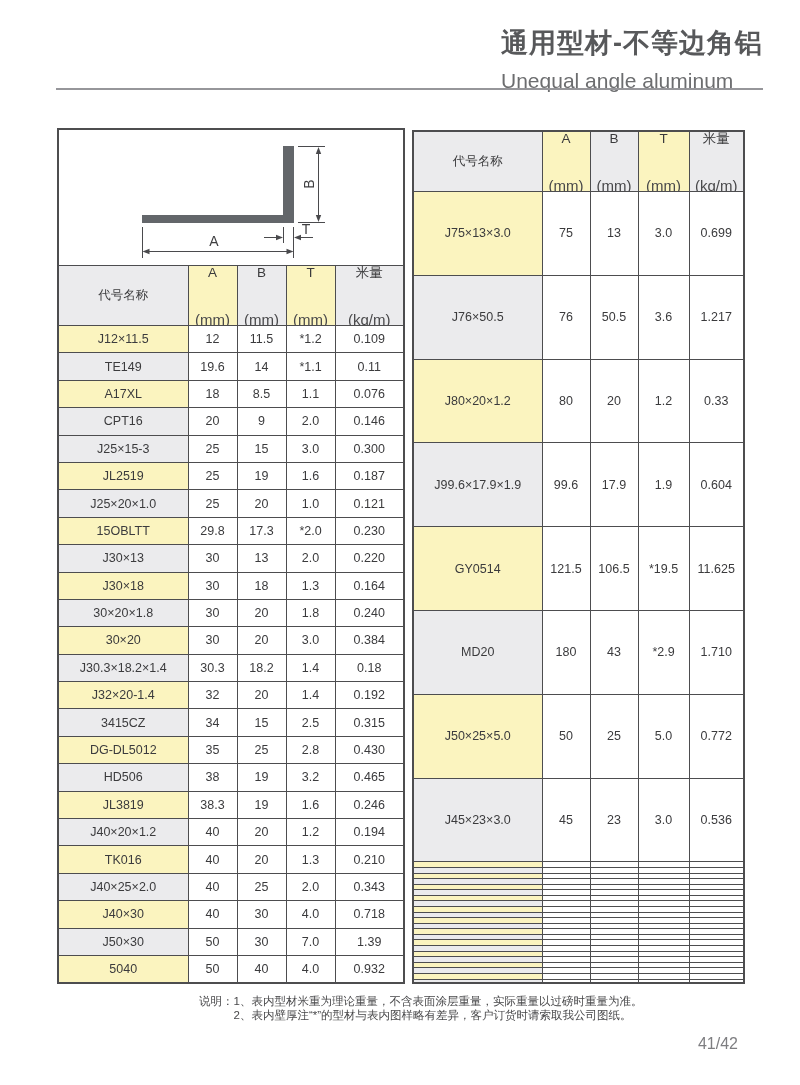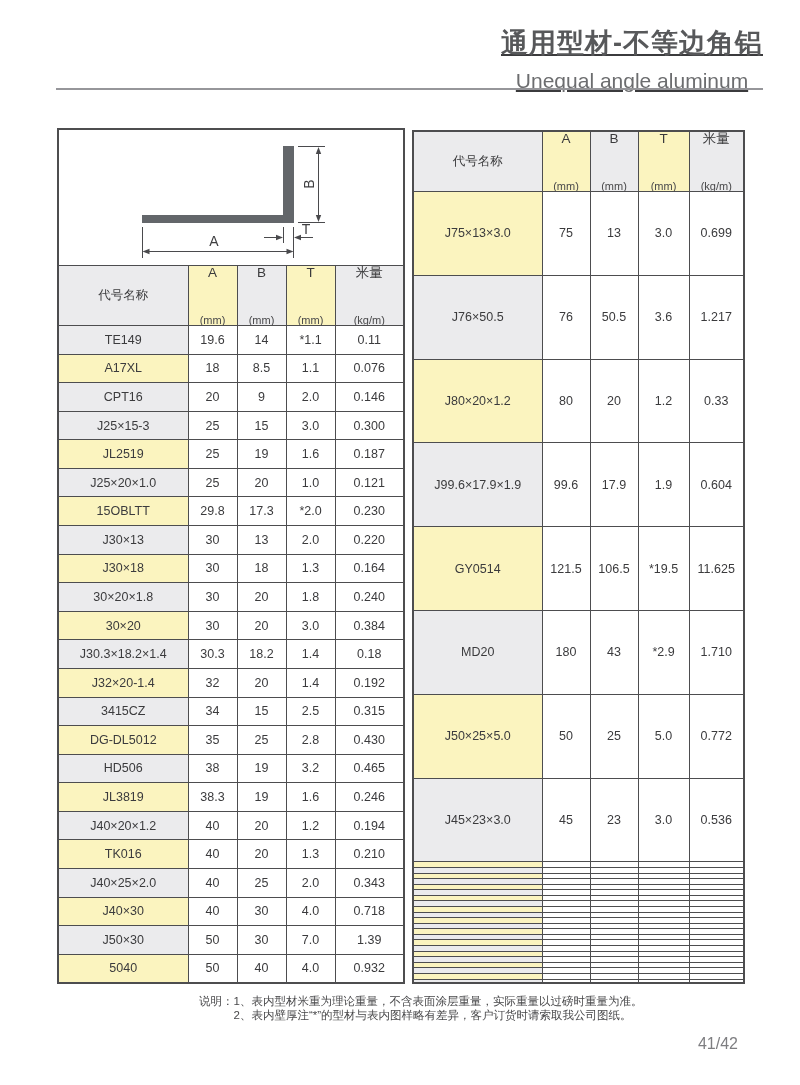--- a/index.html
+++ b/index.html
@@ -2,21 +2,21 @@
 <html><head>
 <meta charset="utf-8">
 <style>
   html,body{margin:0;padding:0;}
   body{
     width:800px;height:1085px;position:relative;background:#ffffff;
     font-family:"Liberation Sans","DejaVu Sans",sans-serif;
     color:#3b3b3d;overflow:hidden;
   }
   
-  .hdr{position:absolute;top:28px;right:37px;text-align:center;text-decoration:underline;}
+  .hdr{position:absolute;top:28px;right:37px;text-align:left;}
   .title-cn{font-size:27px;font-weight:bold;color:#57585a;letter-spacing:1px;line-height:1.15;}
   .title-en{font-size:21px;color:#6c6d6f;line-height:1.15;margin-top:10px;}
   .hdr-rule{position:absolute;top:88px;left:56px;width:707px;height:2px;background:#96969a;}
   
   .panel{position:absolute;border:2px solid #4d4d4f;background:#fff;box-sizing:border-box;}
   .left-panel{left:57px;top:128px;width:348px;height:856px;}
   .right-panel{left:412px;top:130px;width:333px;height:854px;}
   .diagram-box{height:135px;border-bottom:1px solid #4d4d4f;position:relative;}
   
   table{border-collapse:collapse;width:100%;table-layout:fixed;}
@@ -24,21 +24,21 @@
   .right-panel table{height:850px;}
   th,td{border:1px solid #4d4d4f;text-align:center;vertical-align:middle;
         font-size:12.5px;font-weight:normal;padding:0;overflow:hidden;white-space:nowrap;}
   
   tr > *:first-child{border-left:none;}
   tr > *:last-child{border-right:none;}
   thead tr > *{border-top:none;}
   tbody tr:last-child > *{border-bottom:none;}
   thead tr{height:30px;}
   .h-main{font-size:13.5px;line-height:13px;}
-  .h-unit{font-size:11px;line-height:10px;color:#48484a;margin-top:36px;}
+  .h-unit{font-size:15px;line-height:10px;color:#48484a;margin-top:36px;}
   .cell-g{background:#ebebed;}
   .cell-y{background:#fbf4bf;}
   td{background:#ffffff;}
   td.name{font-size:12.5px;}
   
   .left-panel col.c-name{width:129px;} .left-panel col.c-a{width:49px;}
   .left-panel col.c-b{width:49px;}    .left-panel col.c-t{width:49px;}
   .right-panel col.c-name{width:128px;} .right-panel col.c-a{width:48px;}
   .right-panel col.c-b{width:48px;}     .right-panel col.c-t{width:51px;}
   
@@ -115,20 +115,27 @@
             <div class="h-unit">(mm)</div>
           </th>
           <th class="cell-g">
             <div class="h-main">米量</div>
             <div class="h-unit">(kg/m)</div>
           </th>
         </tr>
       </thead>
       <tbody>
         <tr>
+          <td class="cell-y name">J12×11.5</td>
+          <td>12</td>
+          <td>11.5</td>
+          <td>*1.2</td>
+          <td>0.109</td>
+        </tr>
+        <tr>
           <td class="cell-g name">TE149</td>
           <td>19.6</td>
           <td>14</td>
           <td>*1.1</td>
           <td>0.11</td>
         </tr>
         <tr>
           <td class="cell-y name">A17XL</td>
           <td>18</td>
           <td>8.5</td>

